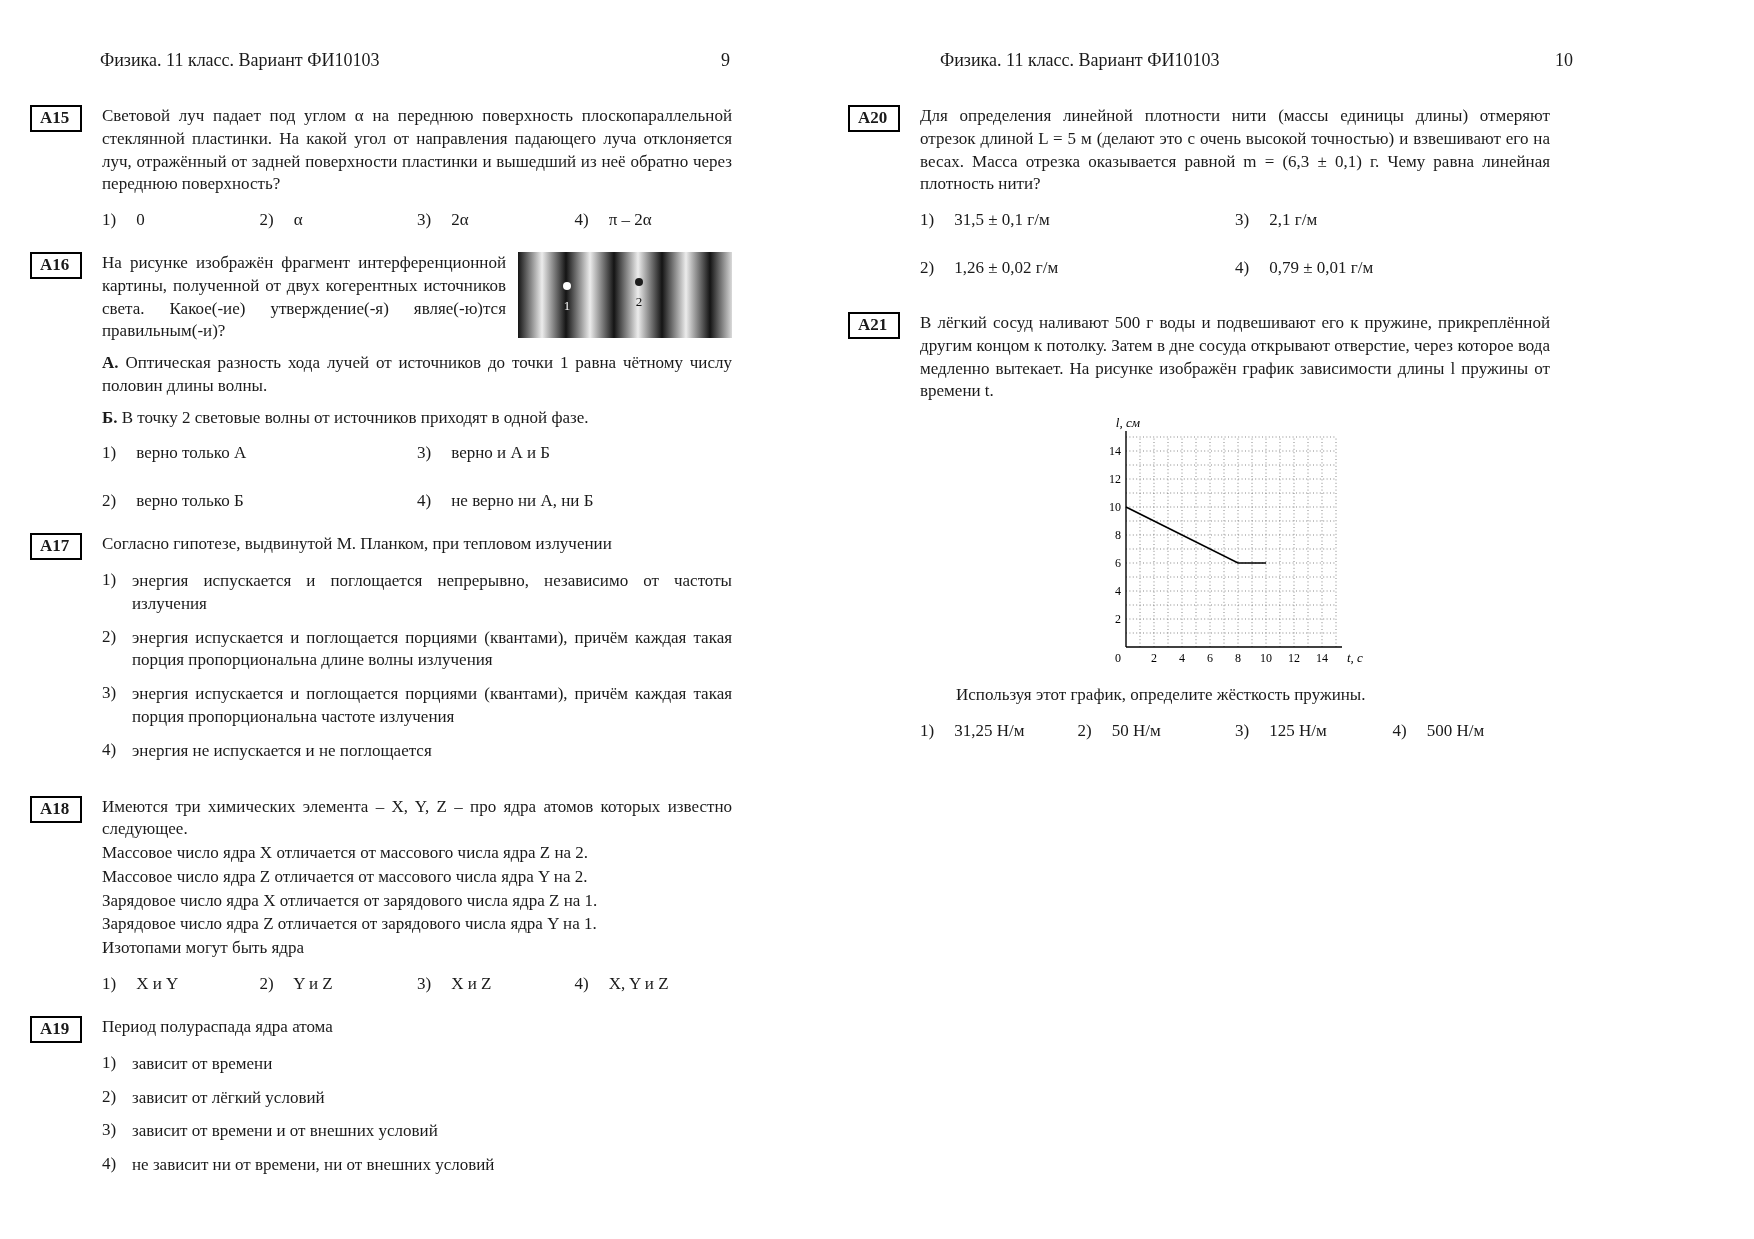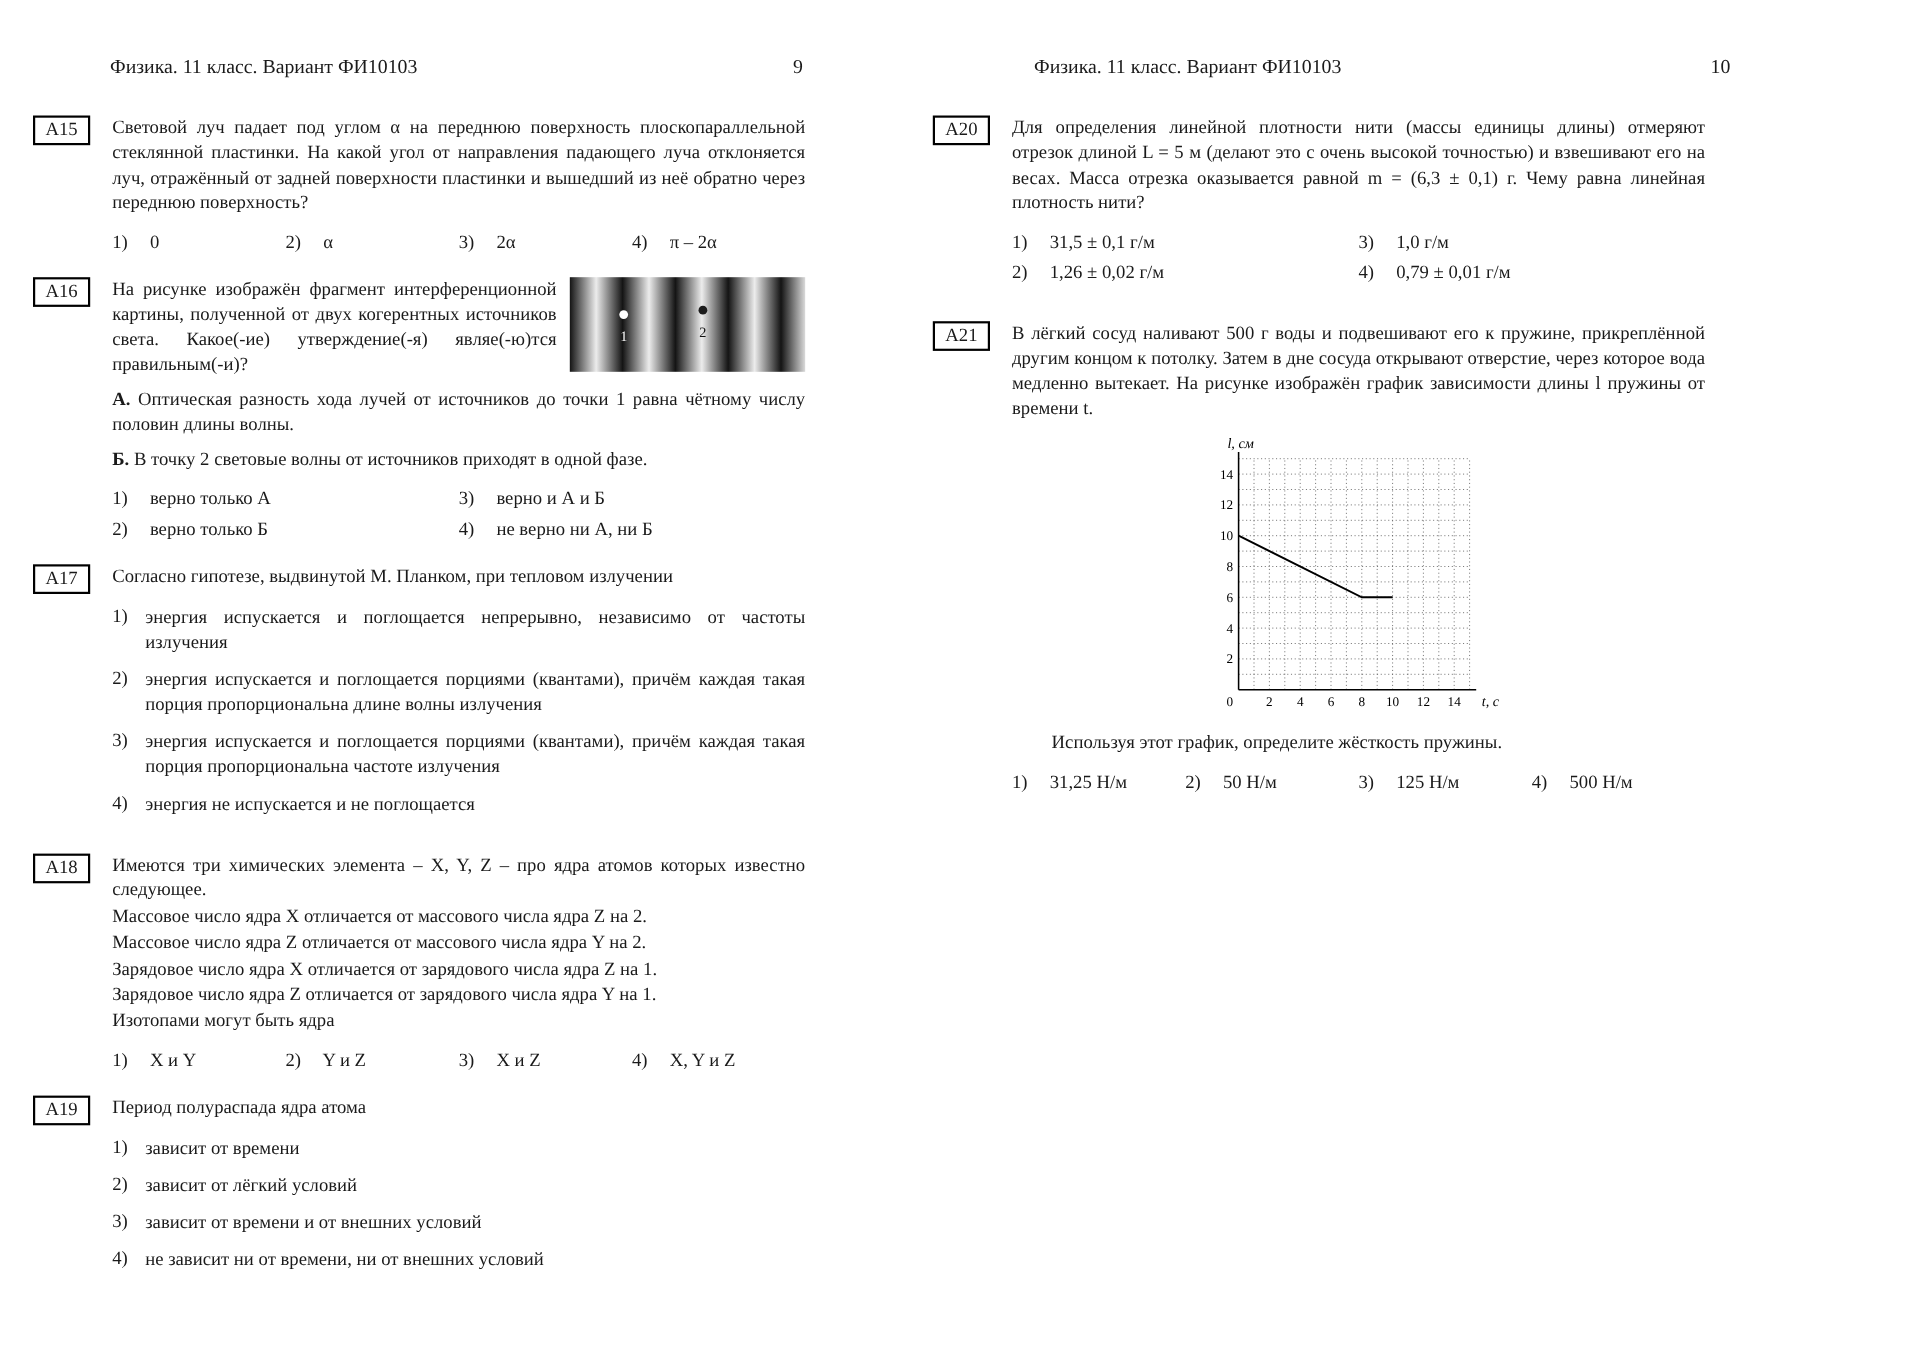--- a/index.html
+++ b/index.html
@@ -16,36 +16,36 @@
 
   .page-header {
     display:flex; justify-content:space-between;
     font-size:18px; margin-bottom:34px;
   }
   .page-left  .page-header { margin-left:70px; width:630px; }
   .page-right .page-header { margin-left:92px; width:633px; }
 
   .question { display:flex; margin-bottom:22px; }
   .qlabel {
-    border:2px solid #000; font-weight:normal; font-size:17px;
+    border:2px solid #000; font-weight:bold; font-size:17px;
     padding:1px 8px 2px 8px; height:fit-content; flex-shrink:0;
-    margin-right:20px; min-width:52px; text-align:center;
+    margin-right:20px; min-width:52px; 
   }
   .qbody { width:630px; }
   .qtext { text-align:justify; line-height:1.34; }
   .qline { line-height:1.4; }
   .stmt { margin-top:9px; text-align:justify; line-height:1.34; }
   .clear { clear:both; }
 
   .options { margin-top:14px; }
   .options-4 { display:flex;justify-content:flex-end; }
   .options-4 .option { flex:1; }
   .options-2col {
     display:grid; grid-template-columns:1fr 1fr;
-    grid-template-rows:auto auto; grid-auto-flow:column; row-gap:8px;
+    grid-template-rows:auto auto; grid-auto-flow:column; row-gap:28px;
   }
   .options-list .option { display:flex; margin-bottom:11px; }
   .options-list .otext { text-align:justify; line-height:1.34; }
   .onum { display:inline-block; min-width:30px; flex-shrink:0; }
 
   
   .interference-figure {
     float:right; width:214px; height:86px; margin-left:12px; margin-bottom:4px;
     background:repeating-linear-gradient(90deg, #141414 0px, #ececec 24px, #141414 48px);
     position:relative;
@@ -247,21 +247,21 @@
             <div class="option">
             <span class="onum">1)</span>
             <span class="otext">31,5 ± 0,1 г/м</span>
           </div>
             <div class="option">
             <span class="onum">2)</span>
             <span class="otext">1,26 ± 0,02 г/м</span>
           </div>
             <div class="option">
             <span class="onum">3)</span>
-            <span class="otext">1,0 г/м</span>
+            <span class="otext">2,1 г/м</span>
           </div>
             <div class="option">
             <span class="onum">4)</span>
             <span class="otext">0,79 ± 0,01 г/м</span>
           </div>
           </div>
       </div>
     </div>
 
     <div class="question" style="margin-top:34px;">

